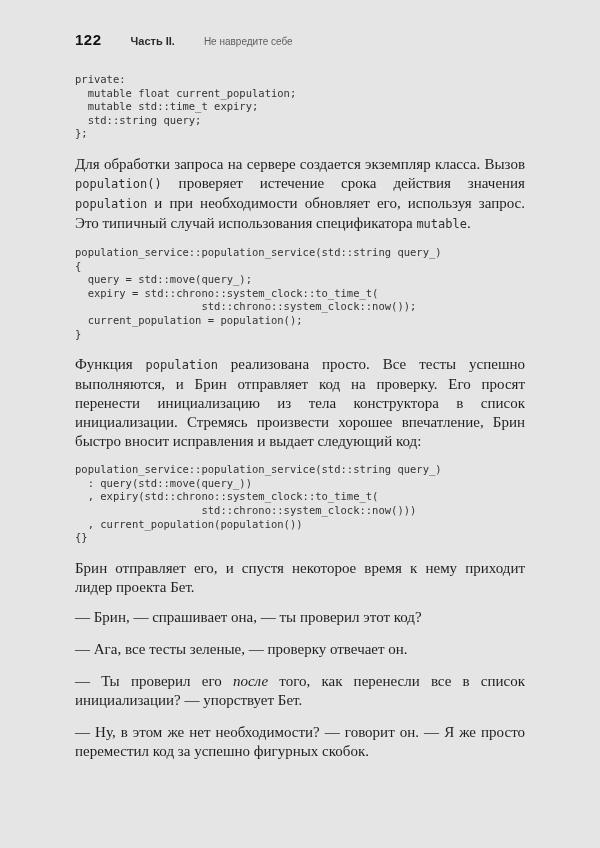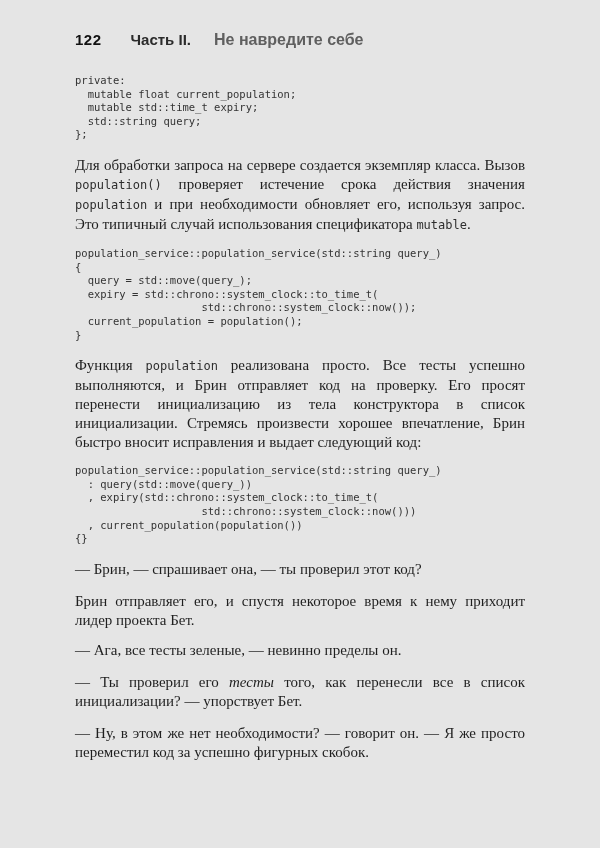--- a/index.html
+++ b/index.html
@@ -23,29 +23,28 @@
     white-space: nowrap;
   }
   .page-number {
     font-size: 15px;
     font-weight: bold;
     color: #111111;
     letter-spacing: 0.5px;
     margin-right: 29px;
   }
   .part-label {
-    font-size: 15px;
+    font-size: 11px;
     font-weight: bold;
     color: #2b2b2b;
-    margin-right: 23px;
+    margin-right: 29px;
   }
   .part-title {
-    font-size: 16px;
+    font-size: 10px;
     color: #5f5f5f;
-    font-weight: bold;
   }
   .code {
     font-family: "DejaVu Sans Mono", "Liberation Mono", monospace;
     font-size: 10.5px;
     line-height: 13.6px;
     color: #333333;
     white-space: pre;
     margin: 12px 0 14px 0;
   }
   .para {
@@ -94,25 +93,25 @@
 
     <p class="para">Функция <span class="ic">population</span> реализована просто. Все тесты успешно выполняются, и Брин отправляет код на проверку. Его просят перенести инициализацию из тела конструктора в список инициализации. Стремясь произвести хорошее впечатление, Брин быстро вносит исправления и выдает следующий код:</p>
 
     <pre class="code">population_service::population_service(std::string query_)
   : query(std::move(query_))
   , expiry(std::chrono::system_clock::to_time_t(
                     std::chrono::system_clock::now()))
   , current_population(population())
 {}</pre>
 
+    <p class="para">Брин отправляет его, и спустя некоторое время к нему приходит лидер проекта Бет.</p>
+
     <p class="para dialog">— Брин, — спрашивает она, — ты проверил этот код?</p>
 
-    <p class="para">Брин отправляет его, и спустя некоторое время к нему приходит лидер проекта Бет.</p>
+    <p class="para dialog">— Ага, все тесты зеленые, — проверку отвечает он.</p>
 
-    <p class="para dialog">— Ага, все тесты зеленые, — невинно пределы он.</p>
-
-    <p class="para dialog">— Ты проверил его <em>тесты</em> того, как перенесли все в список инициализации? — упорствует Бет.</p>
+    <p class="para dialog">— Ты проверил его <em>после</em> того, как перенесли все в список инициализации? — упорствует Бет.</p>
 
     <p class="para dialog">— Ну, в этом же нет необходимости? — говорит он. — Я же просто переместил код за успешно фигурных скобок.</p>
 
   </main>
 
 </div>
 
 </body></html>

